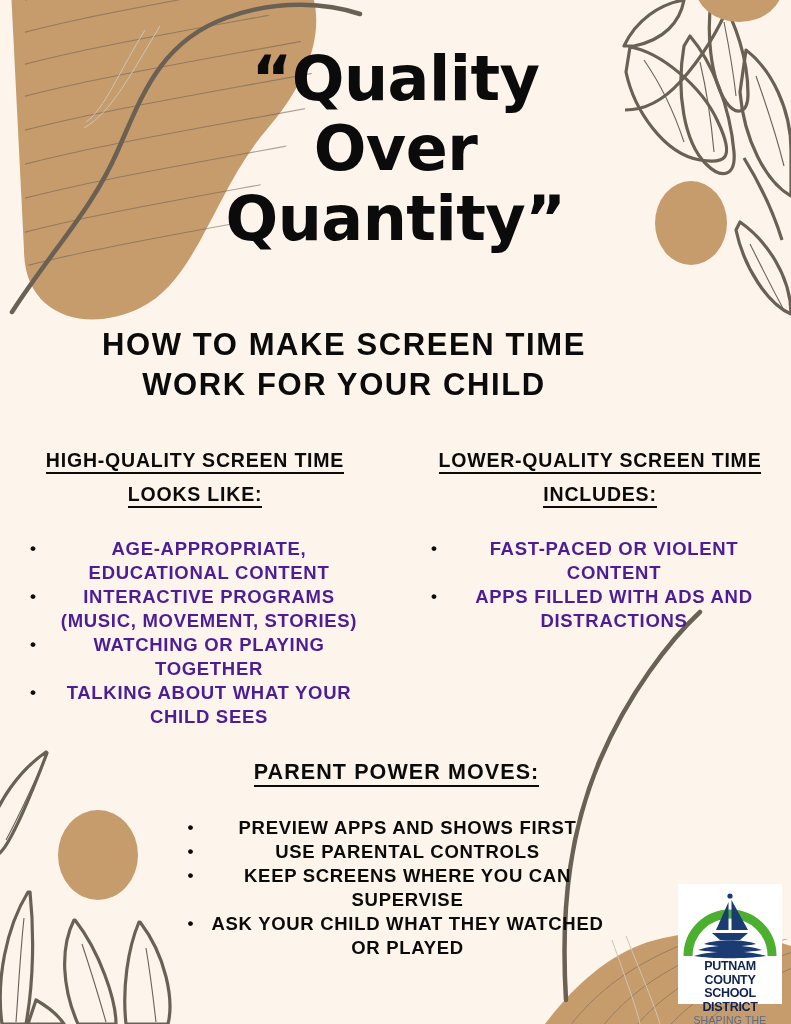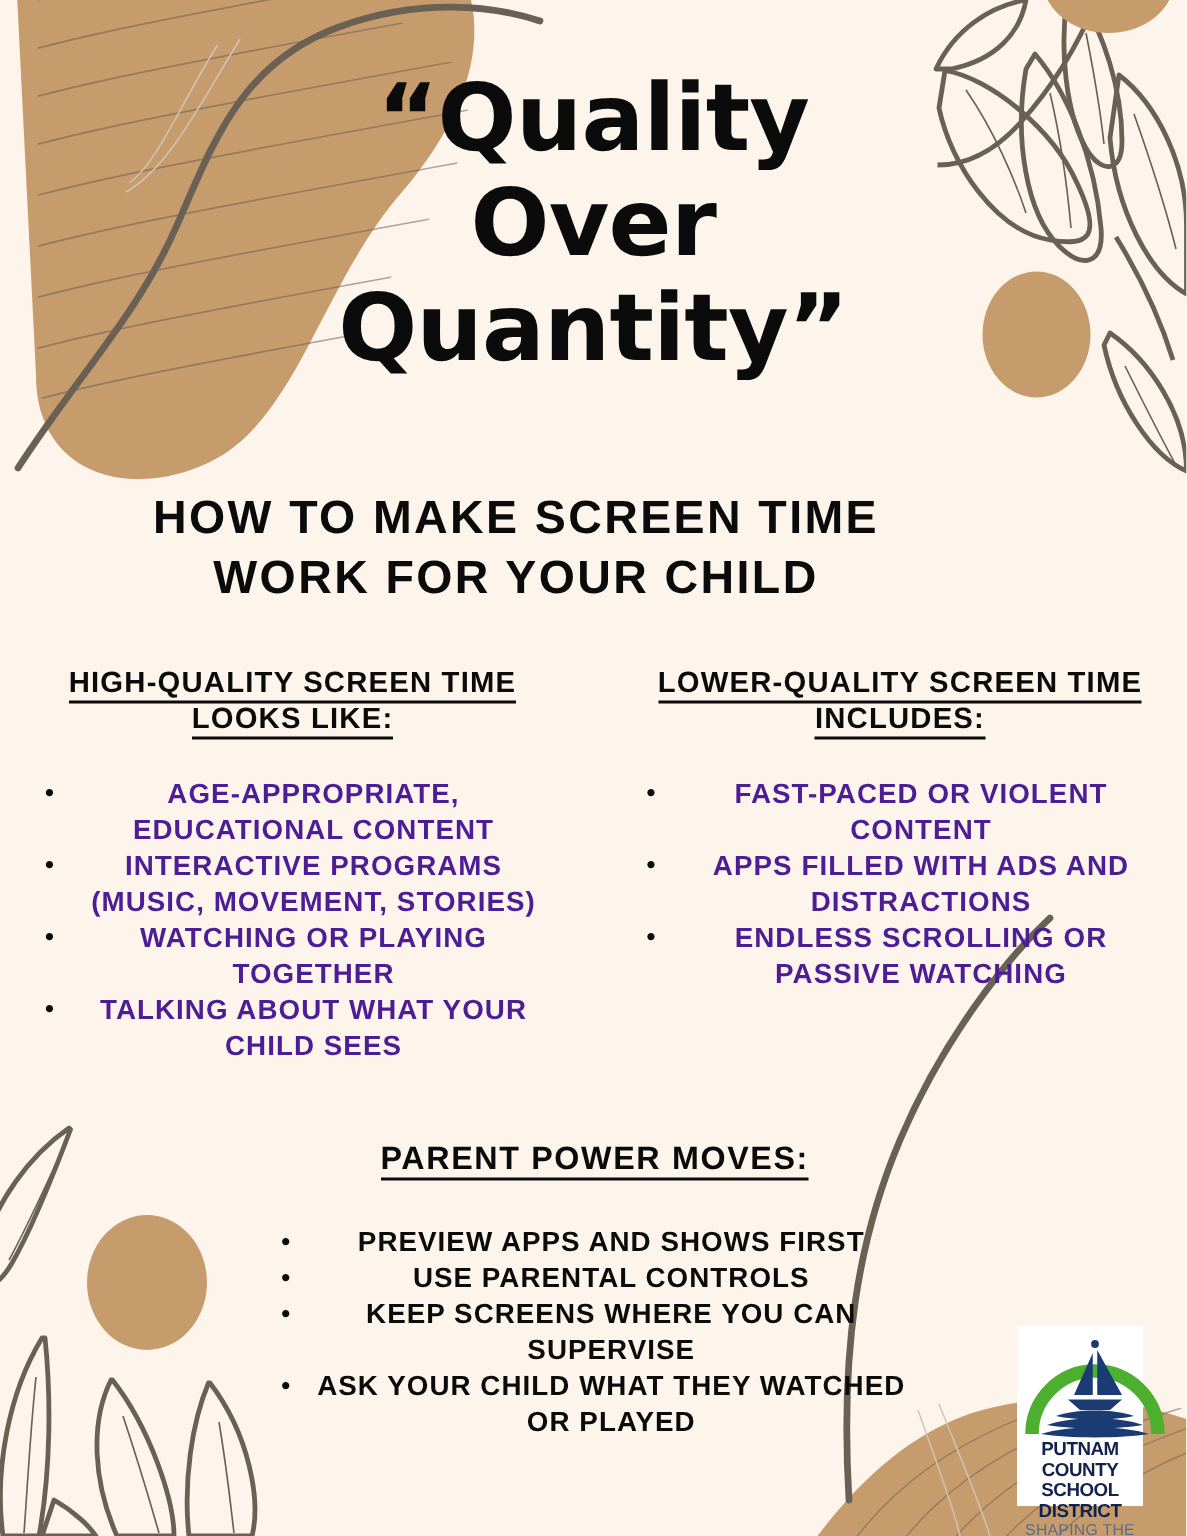--- a/index.html
+++ b/index.html
@@ -79,21 +79,21 @@
     width: 380px;
     box-sizing: border-box;
   }
   .col-left  { padding: 0 8px 0 18px; }
   .col-right { padding: 0 10px 0 8px; }
 
   .col-heading {
     text-align: center;
     font-weight: 700;
     font-size: 19.5px;
-    line-height: 24px;
+    line-height: 34px;
     letter-spacing: 0.8px;
     color: #0b0b0b;
     margin: 0 0 26px 0;
   }
   .col-heading span {
     border-bottom: 2.5px solid #0b0b0b;
     padding-bottom: 1px;
     display: inline;
     box-decoration-break: clone;
     -webkit-box-decoration-break: clone;
@@ -169,21 +169,21 @@
     font-size: 17px;
     line-height: 24px;
     color: #0b0b0b;
   }
 
   
   .logo {
     position: absolute;
     left: 678px;
     top: 884px;
-    width: 84px;
+    width: 104px;
     height: 120px;
     background: #ffffff;
     z-index: 8;
   }
   .logo-mark {
     width: 104px;
     height: 78px;
     display: block;
   }
   .logo-text {
@@ -350,21 +350,20 @@
           <li>WATCHING OR PLAYING TOGETHER</li>
           <li>TALKING ABOUT WHAT YOUR CHILD SEES</li>
         </ul>
       </div>
 
       <div class="col col-right">
         <div class="col-heading"><span>LOWER-QUALITY SCREEN TIME INCLUDES:</span></div>
         <ul class="bullets">
           <li>FAST-PACED OR VIOLENT CONTENT</li>
           <li>APPS FILLED WITH ADS AND DISTRACTIONS</li>
-          <li>ENDLESS SCROLLING OR PASSIVE WATCHING</li>
         </ul>
       </div>
 
     </div>
 
     <div class="pp-block">
       <div class="pp-heading"><span>PARENT POWER MOVES:</span></div>
       <ul class="pp-list">
         <li>PREVIEW APPS AND SHOWS FIRST</li>
         <li>USE PARENTAL CONTROLS</li>

